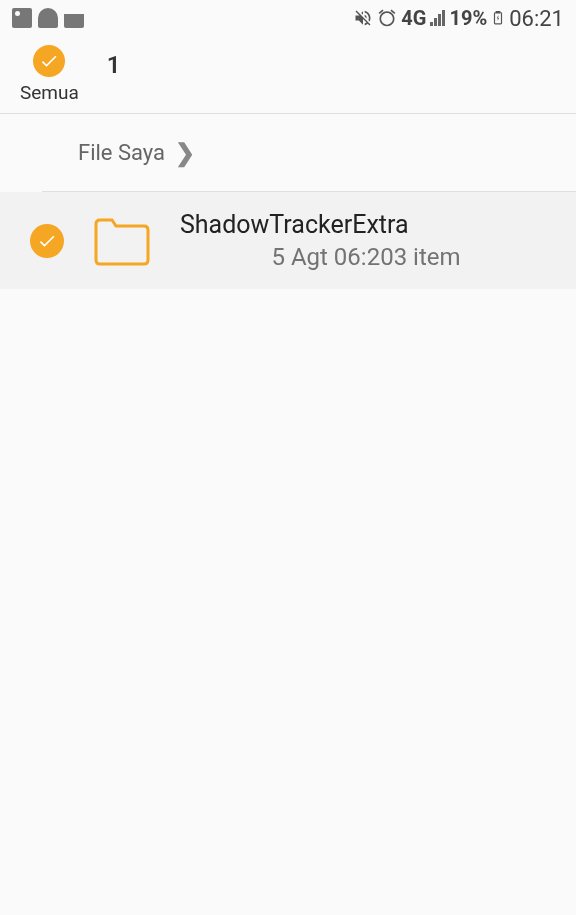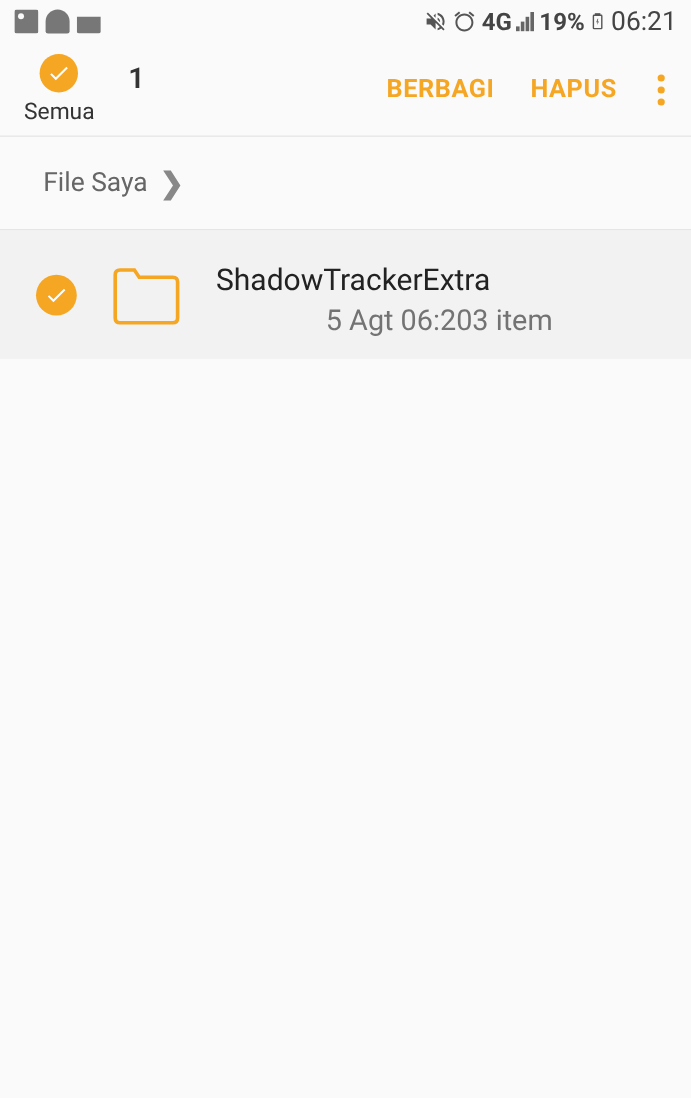--- a/index.html
+++ b/index.html
@@ -114,20 +114,21 @@
       height: 78px;
       background: #fafafa;
       display: flex;
       align-items: center;
       padding: 0 12px 0 36px;
       color: #555;
       font-size: 22px;
       border-bottom: 1px solid #e0e0e0;
       white-space: nowrap;
       overflow: hidden;
+      margin-left: 42px;
     }
     .breadcrumb-root {
       color: #666;
     }
     .breadcrumb-chevron {
       margin: 0 10px;
       font-size: 24px;
       font-weight: 600;
       color: #888;
     }
@@ -162,21 +163,20 @@
       width: 60px;
       height: 50px;
       flex-shrink: 0;
     }
     .folder-icon svg { width: 100%; height: 100%; }
     .item-info {
       flex: 1;
       display: flex;
       flex-direction: column;
       gap: 4px;
-      margin-top: 10px;
     }
     .item-name {
       font-size: 25px;
       color: #222;
       font-weight: 400;
     }
     .item-meta {
       display: flex;
       justify-content: center;
       font-size: 24px;
@@ -230,29 +230,20 @@
 <div class="toolbar">
   <div class="select-all">
     <div class="check-circle">
       <svg viewBox="0 0 24 24">
           <path d="M9 16.17L4.83 12l-1.42 1.41L9 19 21 7l-1.41-1.41z"></path>
         </svg>
     </div>
     <span class="select-all-label">Semua</span>
   </div>
   <span class="selection-count">1</span>
-  <div class="toolbar-actions">
-    <span class="action-btn">BERBAGI</span>
-    <span class="action-btn">HAPUS</span>
-    <div class="more-menu">
-      <span></span>
-        <span></span>
-        <span></span>
-    </div>
-  </div>
 </div>
 
 <div class="breadcrumb">
   <span class="breadcrumb-root">File Saya</span>
   <span class="breadcrumb-chevron">❯</span>
 </div>
 
 <div class="file-list">
   <div class="file-item">
     <div class="item-check">

